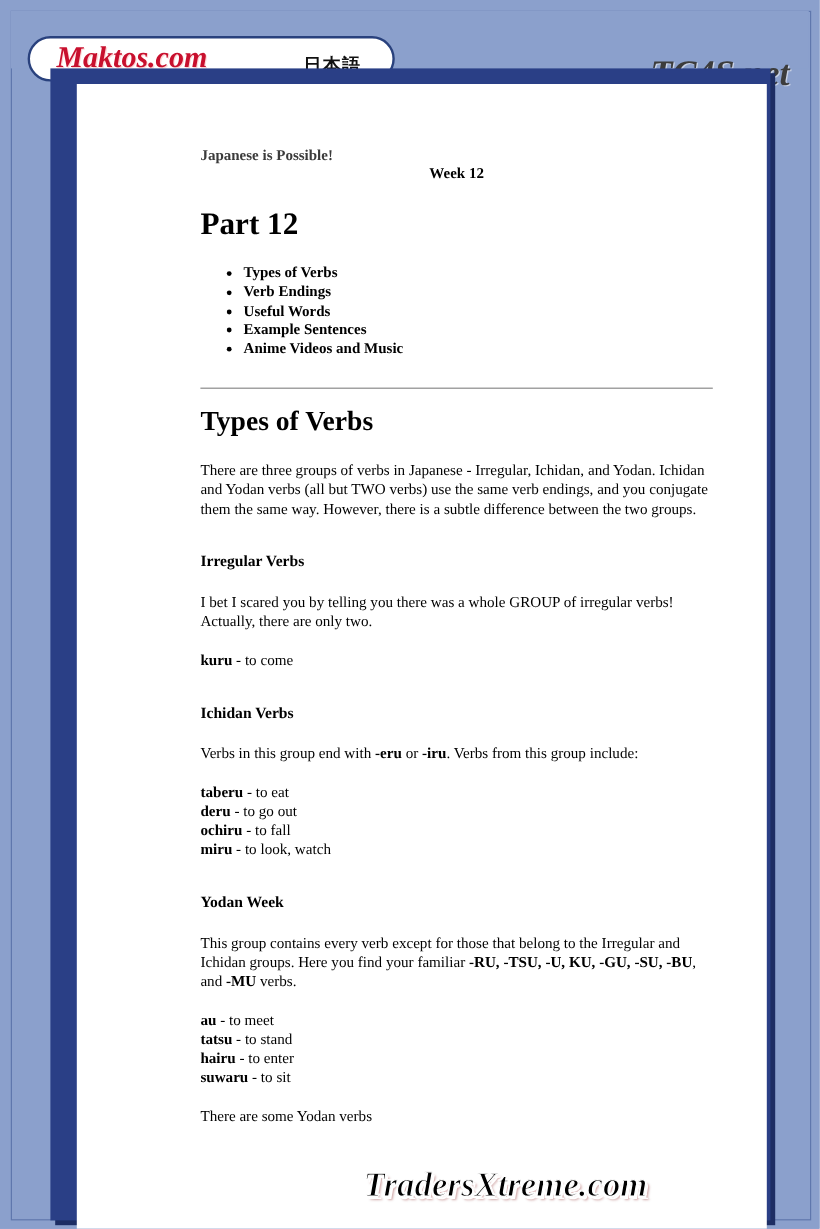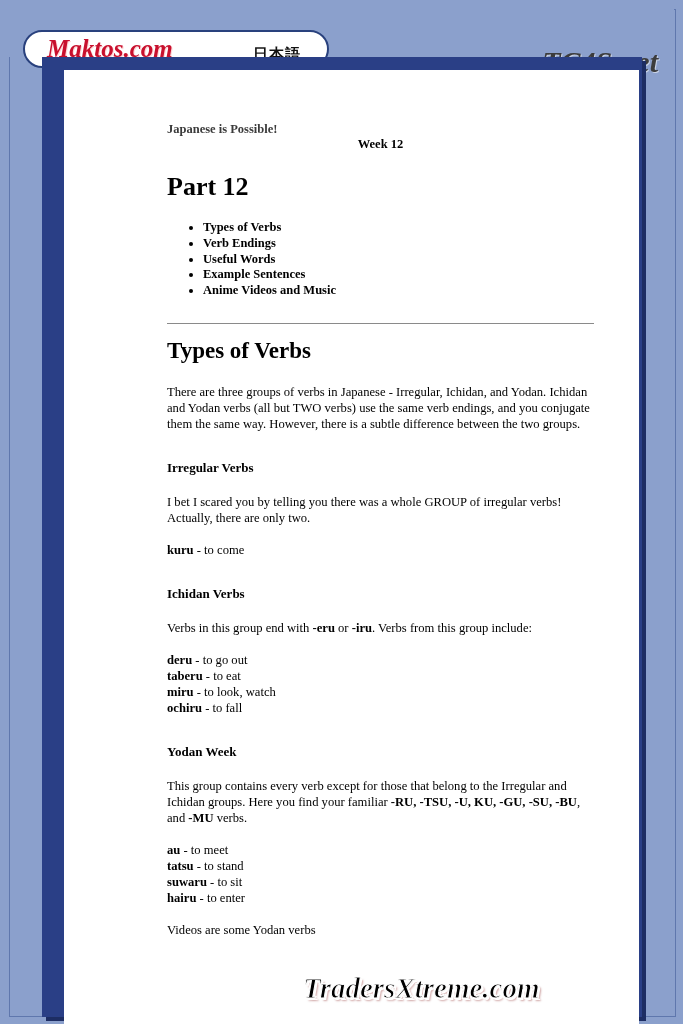--- a/index.html
+++ b/index.html
@@ -301,34 +301,34 @@
 
       <h3 class="sub">Irregular Verbs</h3>
       <p class="body">I bet I scared you by telling you there was a whole GROUP of irregular verbs! Actually, there are only two.</p>
       <div class="verblist">
         <div><b>kuru</b><span> - to come</span></div>
       </div>
 
       <h3 class="sub">Ichidan Verbs</h3>
       <p class="body"><span>Verbs in this group end with </span><b>-eru</b><span> or </span><b>-iru</b><span>. Verbs from this group include:</span></p>
       <div class="verblist">
+        <div><b>taberu</b><span> - to eat</span></div>
         <div><b>deru</b><span> - to go out</span></div>
-        <div><b>taberu</b><span> - to eat</span></div>
+        <div><b>ochiru</b><span> - to fall</span></div>
         <div><b>miru</b><span> - to look, watch</span></div>
-        <div><b>ochiru</b><span> - to fall</span></div>
       </div>
 
       <h3 class="sub">Yodan Week</h3>
       <p class="body"><span>This group contains every verb except for those that belong to the Irregular and Ichidan groups. Here you find your familiar </span><b>-RU, -TSU, -U, KU, -GU, -SU, -BU</b><span>, and </span><b>-MU</b><span> verbs.</span></p>
       <div class="verblist">
         <div><b>au</b><span> - to meet</span></div>
         <div><b>tatsu</b><span> - to stand</span></div>
+        <div><b>hairu</b><span> - to enter</span></div>
         <div><b>suwaru</b><span> - to sit</span></div>
-        <div><b>hairu</b><span> - to enter</span></div>
       </div>
 
-      <p class="body">Videos are some Yodan verbs</p>
+      <p class="body">There are some Yodan verbs</p>
 
     </div>
   </div>
 
   <div class="traders-watermark">TradersXtreme.com</div>
 </div>
 
 </body></html>

